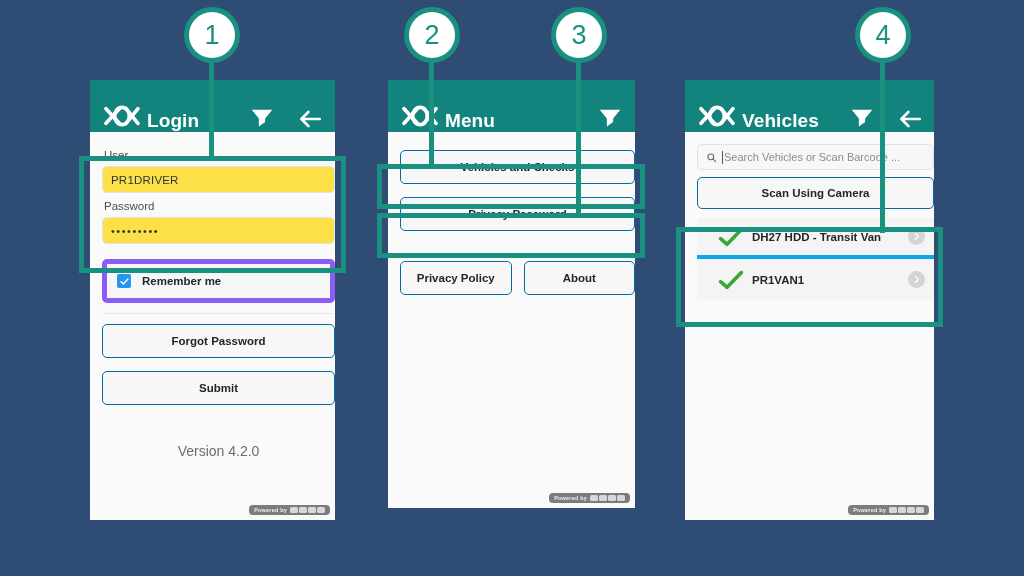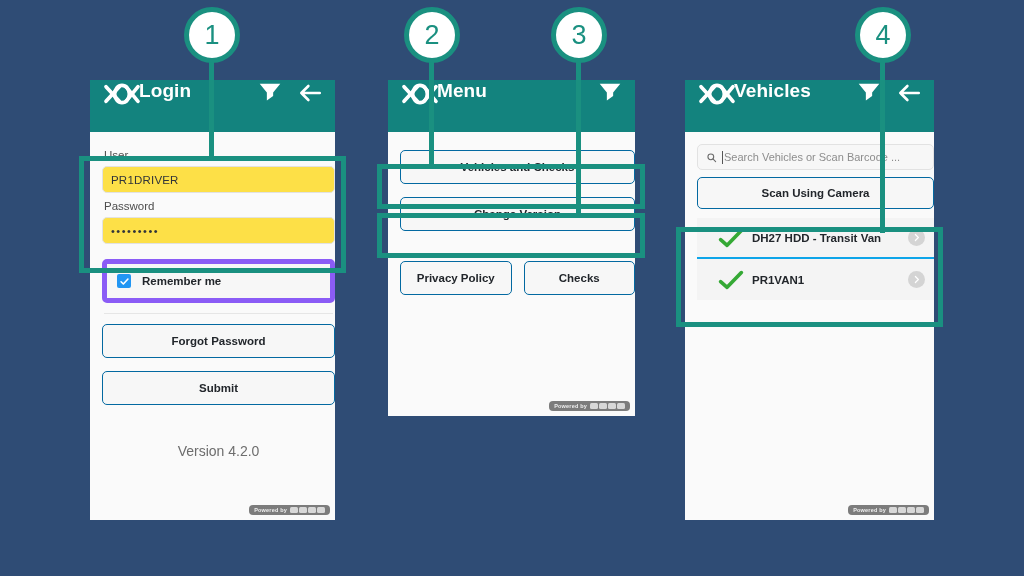--- a/index.html
+++ b/index.html
@@ -43,23 +43,24 @@
   .phone {
     position: absolute;
     background: #fafafa;
     z-index: 2;
     overflow: hidden;
   }
   .appbar {
     height: 52px;
     background: #13837e;
     display: flex;
-    align-items: flex-start;
+    align-items: flex-end;
     padding: 0 12px;
     color: #ffffff;
+    gap: 8px;
   }
   .brand-logo { width: 40px; height: 30px; flex: 0 0 auto; }
   .appbar-title {
     font-size: 19px; font-weight: bold;
     color: #ffffff;
     margin-left: -3px;
     white-space: nowrap;
     letter-spacing: .1px;
   }
   .appbar-spacer { flex: 1 1 auto; }
@@ -152,21 +153,21 @@
   }
   .search-box svg { width: 11px; height: 11px; flex: 0 0 auto; }
   .search-ph { font-size: 11px; color: #8d8d8d; margin-left: 6px; white-space: nowrap; }
   .caret { width: 1px; height: 13px; background: #555; margin-left: 5px; }
 
   
   .vlist { margin-top: 9px; }
   .vrow {
     height: 41px;
     background: #f4f4f4;
-    border-bottom: 2px solid #0ea5e9;
+    border-bottom: 4px solid #0ea5e9;
     display: flex; align-items: center;
     padding: 0 9px;
   }
   .vrow:last-child { border-bottom: none; }
   .tick { width: 26px; height: 20px; flex: 0 0 auto; margin-left: 12px; }
   .vname { font-size: 11.5px; font-weight: bold; color: #22262b; margin-left: 8px; }
   .vspacer { flex: 1 1 auto; }
   .chev {
     width: 17px; height: 17px; border-radius: 50%;
     background: #d4d4d4;
@@ -241,21 +242,21 @@
       <span class="pw-txt">Powered by</span>
       <span class="pw-logo">
         <i></i>
           <i></i>
           <i></i>
           <i></i>
       </span>
     </div>
   </div>
 
-  <div class="phone" style="left:388px; top:80px; width:247px; height:336px;">
+  <div class="phone" style="left:388px; top:80px; width:247px; height:428px;">
     <div class="appbar">
       <span class="brand-logo">
         <svg viewBox="0 0 60 44">
           <g fill="none" stroke="#ffffff" stroke-width="5.5" stroke-linecap="round">
             <path d="M6 10 L26 32"></path>
             <path d="M6 32 L26 10"></path>
             <path d="M54 10 L36 32"></path>
             <path d="M54 32 L36 10"></path>
             <ellipse cx="30" cy="21" rx="11" ry="13"></ellipse>
           </g>
@@ -265,27 +266,27 @@
       <span class="appbar-spacer"></span>
       <span class="appbar-icon">
         <svg viewBox="0 0 24 24">
             <path fill="#ffffff" d="M2.5 3.5h19l-6.6 8v3.2l-5.8 4.3v-7.5z"></path>
           </svg>
       </span>
     </div>
 
     <div class="body-area" style="padding-top:18px;">
       <div class="btn tall">Vehicles and Checks</div>
-      <div class="btn tall">Change Version</div>
+      <div class="btn tall">Privacy Password</div>
 
       <div style="height:17px"></div>
 
       <div class="btn-row">
         <div class="btn tall">Privacy Policy</div>
-        <div class="btn tall">Checks</div>
+        <div class="btn tall">About</div>
       </div>
     </div>
 
     <div class="powered">
       <span class="pw-txt">Powered by</span>
       <span class="pw-logo">
         <i></i>
           <i></i>
           <i></i>
           <i></i>

